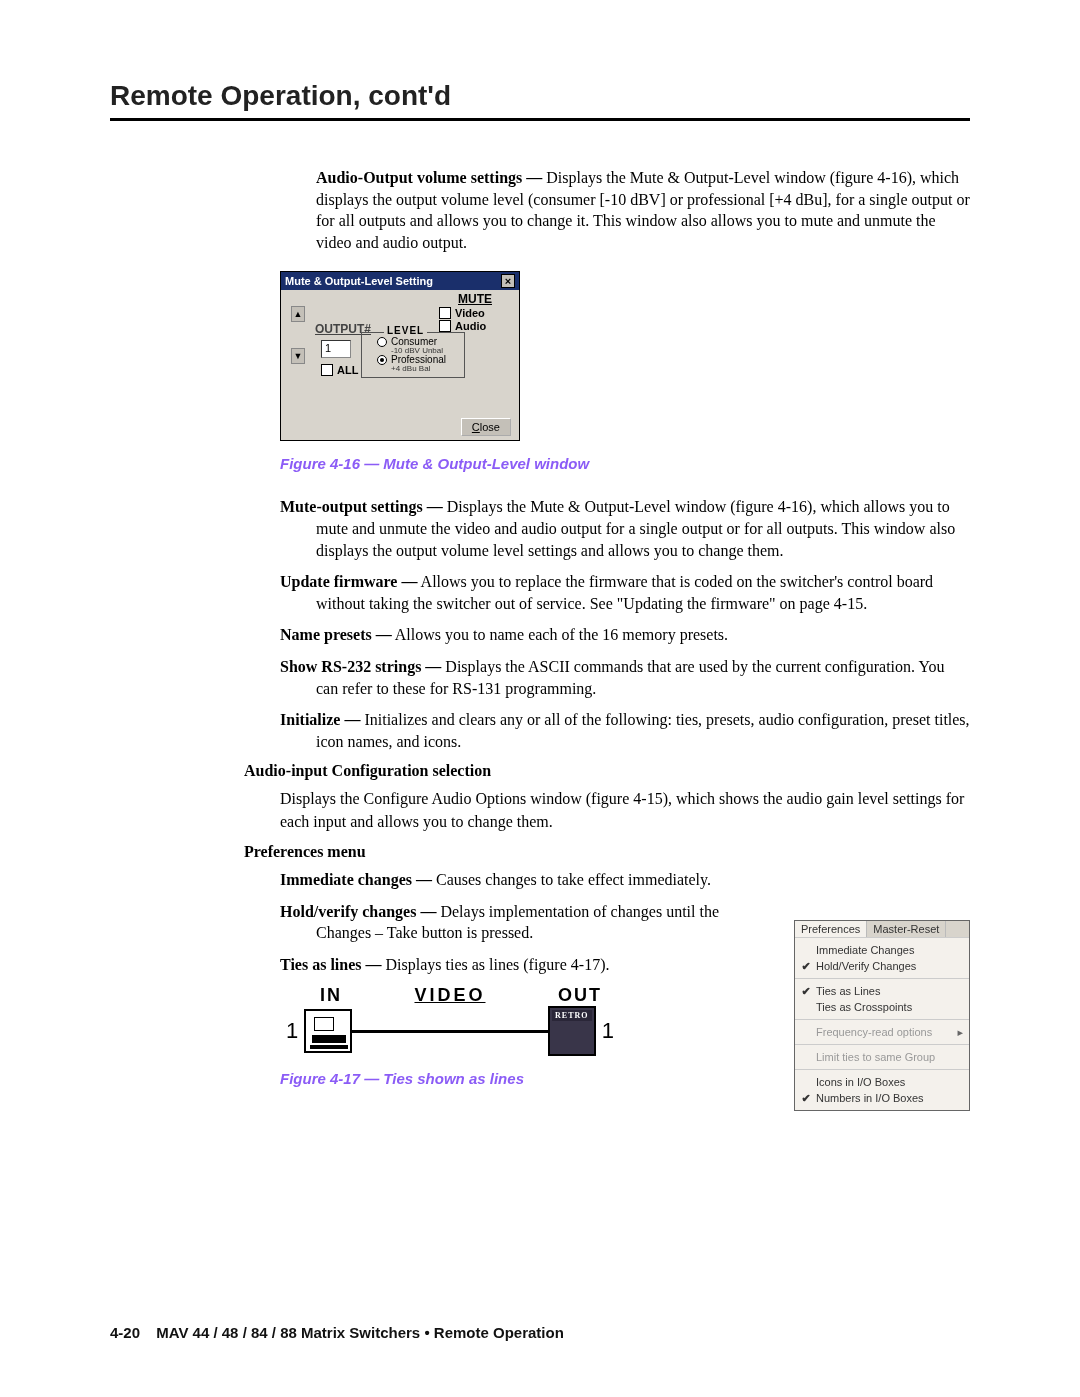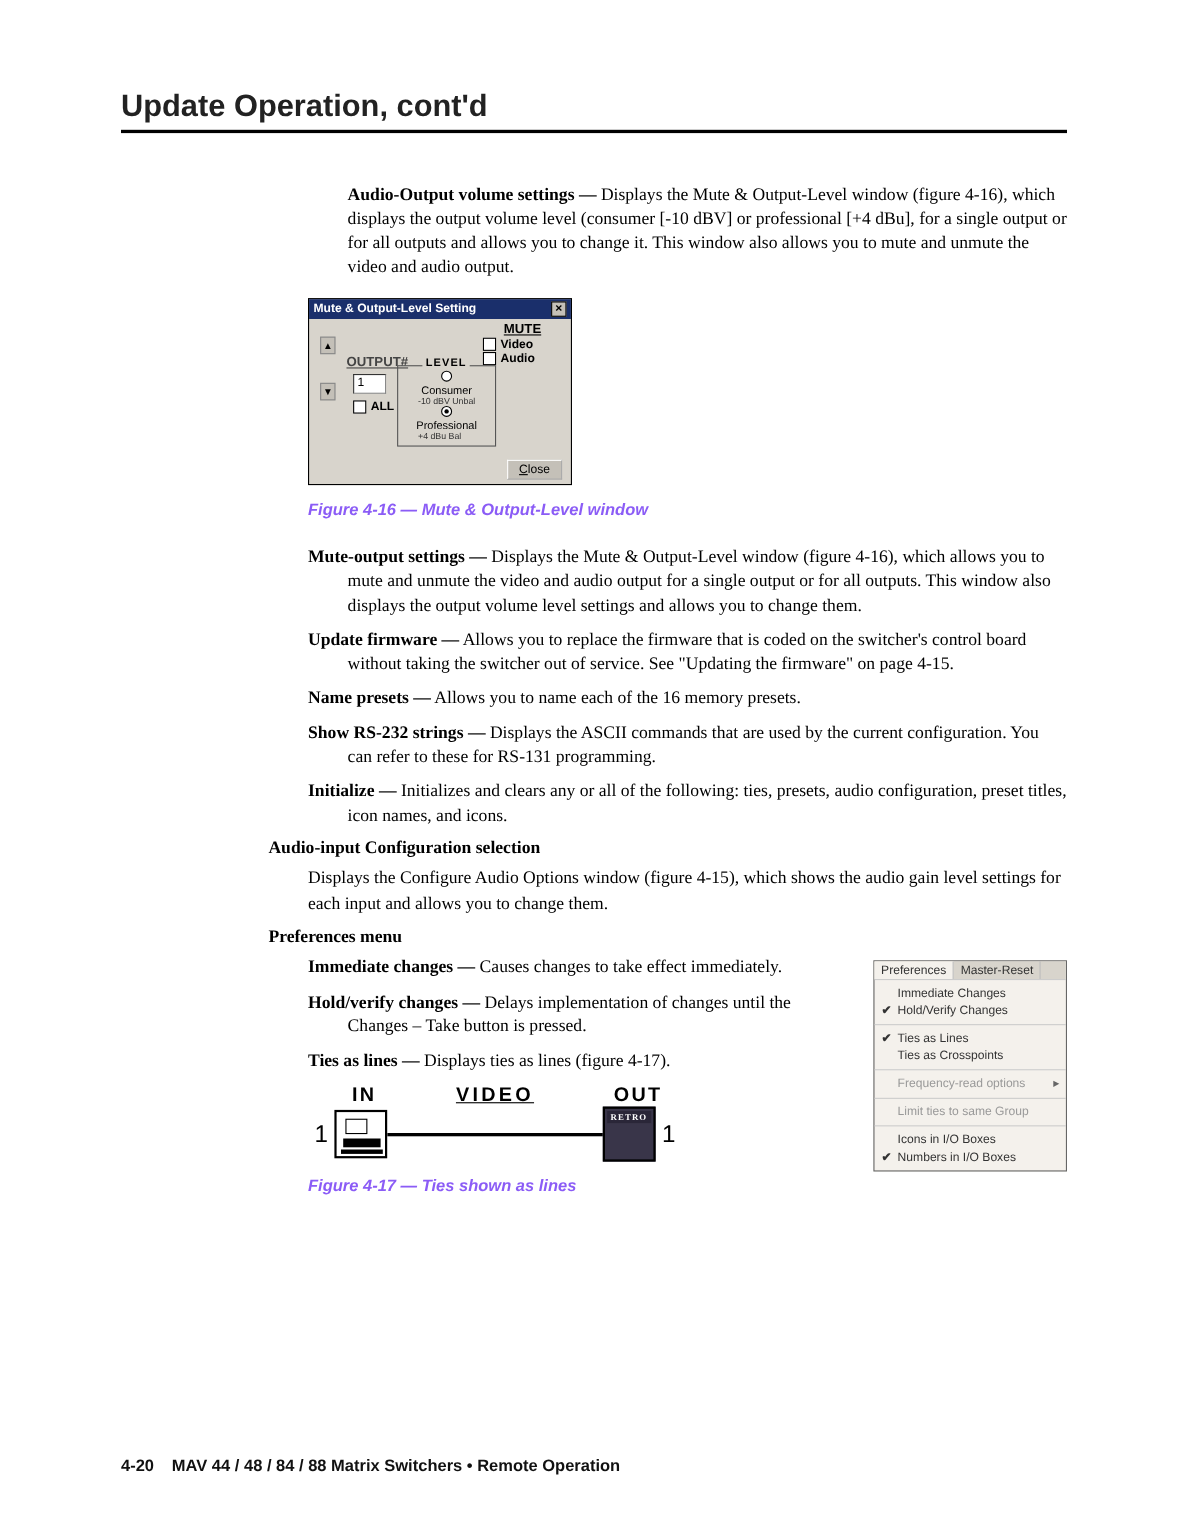--- a/index.html
+++ b/index.html
@@ -142,23 +142,23 @@
   }
   .mrow {
     display: flex; align-items: center;
     gap: 4px;
     font-weight: bold;
     margin: 1px 0;
   }
   .level-box {
     position: absolute;
     left: 80px; top: 42px;
-    width: 90px;
+    width: 104px;
     border: 1px solid #555;
-    padding: 4px 4px 4px 4px;
+    padding: 4px 4px 4px 15px;
   }
   .level-box .legend {
     position: absolute;
     top: -8px; left: 22px;
     background: #d8d4cc;
     padding: 0 3px;
     font-weight: bold;
     font-size: 10px;
     letter-spacing: 1px;
   }
@@ -177,38 +177,37 @@
     left: 2px; top: 2px;
     width: 4px; height: 4px;
     background: #000;
     border-radius: 50%;
   }
   .lrow {
     display: flex; align-items: center;
     gap: 4px;
     line-height: 1;
     font-size: 10px;
-    flex-direction: column;
   }
   .ltiny { font-size: 8px; color: #333; margin-left: 14px; line-height: 1; }
   .close-btn {
     position: absolute;
     right: 8px; bottom: 4px;
     background: #c4c0b8;
     border: 1px outset #fff;
     padding: 2px 10px;
     font-size: 11px;
   }
   .close-btn u { text-decoration: underline; }
 
   
   .cols {
     display: flex;
     gap: 16px;
-    align-items: flex-start;
+    align-items: flex-end;
   }
   .lcol { flex: 1; }
   .rcol { width: 176px; }
 
   
   .prefmenu {
     border: 1px solid #666;
     background: #f4f1ec;
     font-family: Verdana, Arial, sans-serif;
     font-size: 11px;
@@ -314,21 +313,21 @@
     font-family: Verdana, Arial, sans-serif;
     font-size: 15px;
     font-weight: bold;
     color: #111;
   }
   .footer .pgno { margin-right: 12px; }
 </style>
 </head>
 <body>
 
-<h1 class="page-title">Update Operation, cont'd</h1>
+<h1 class="page-title">Remote Operation, cont'd</h1>
 
 <div class="content">
 
   <p class="def" style="text-indent:-0px;">
     <span class="term">Audio-Output volume settings —</span><span> Displays the Mute &amp; Output-Level window (figure 4-16), which displays the output volume level (consumer [-10 dBV] or professional [+4 dBu], for a single output or for all outputs and allows you to change it.  This window also allows you to mute and unmute the video and audio output.</span>
   </p>
   <div style="height:0"></div>
   <div class="indent-block" style="margin-top:-72px; padding-top:72px;"></div>
 
   <style>

